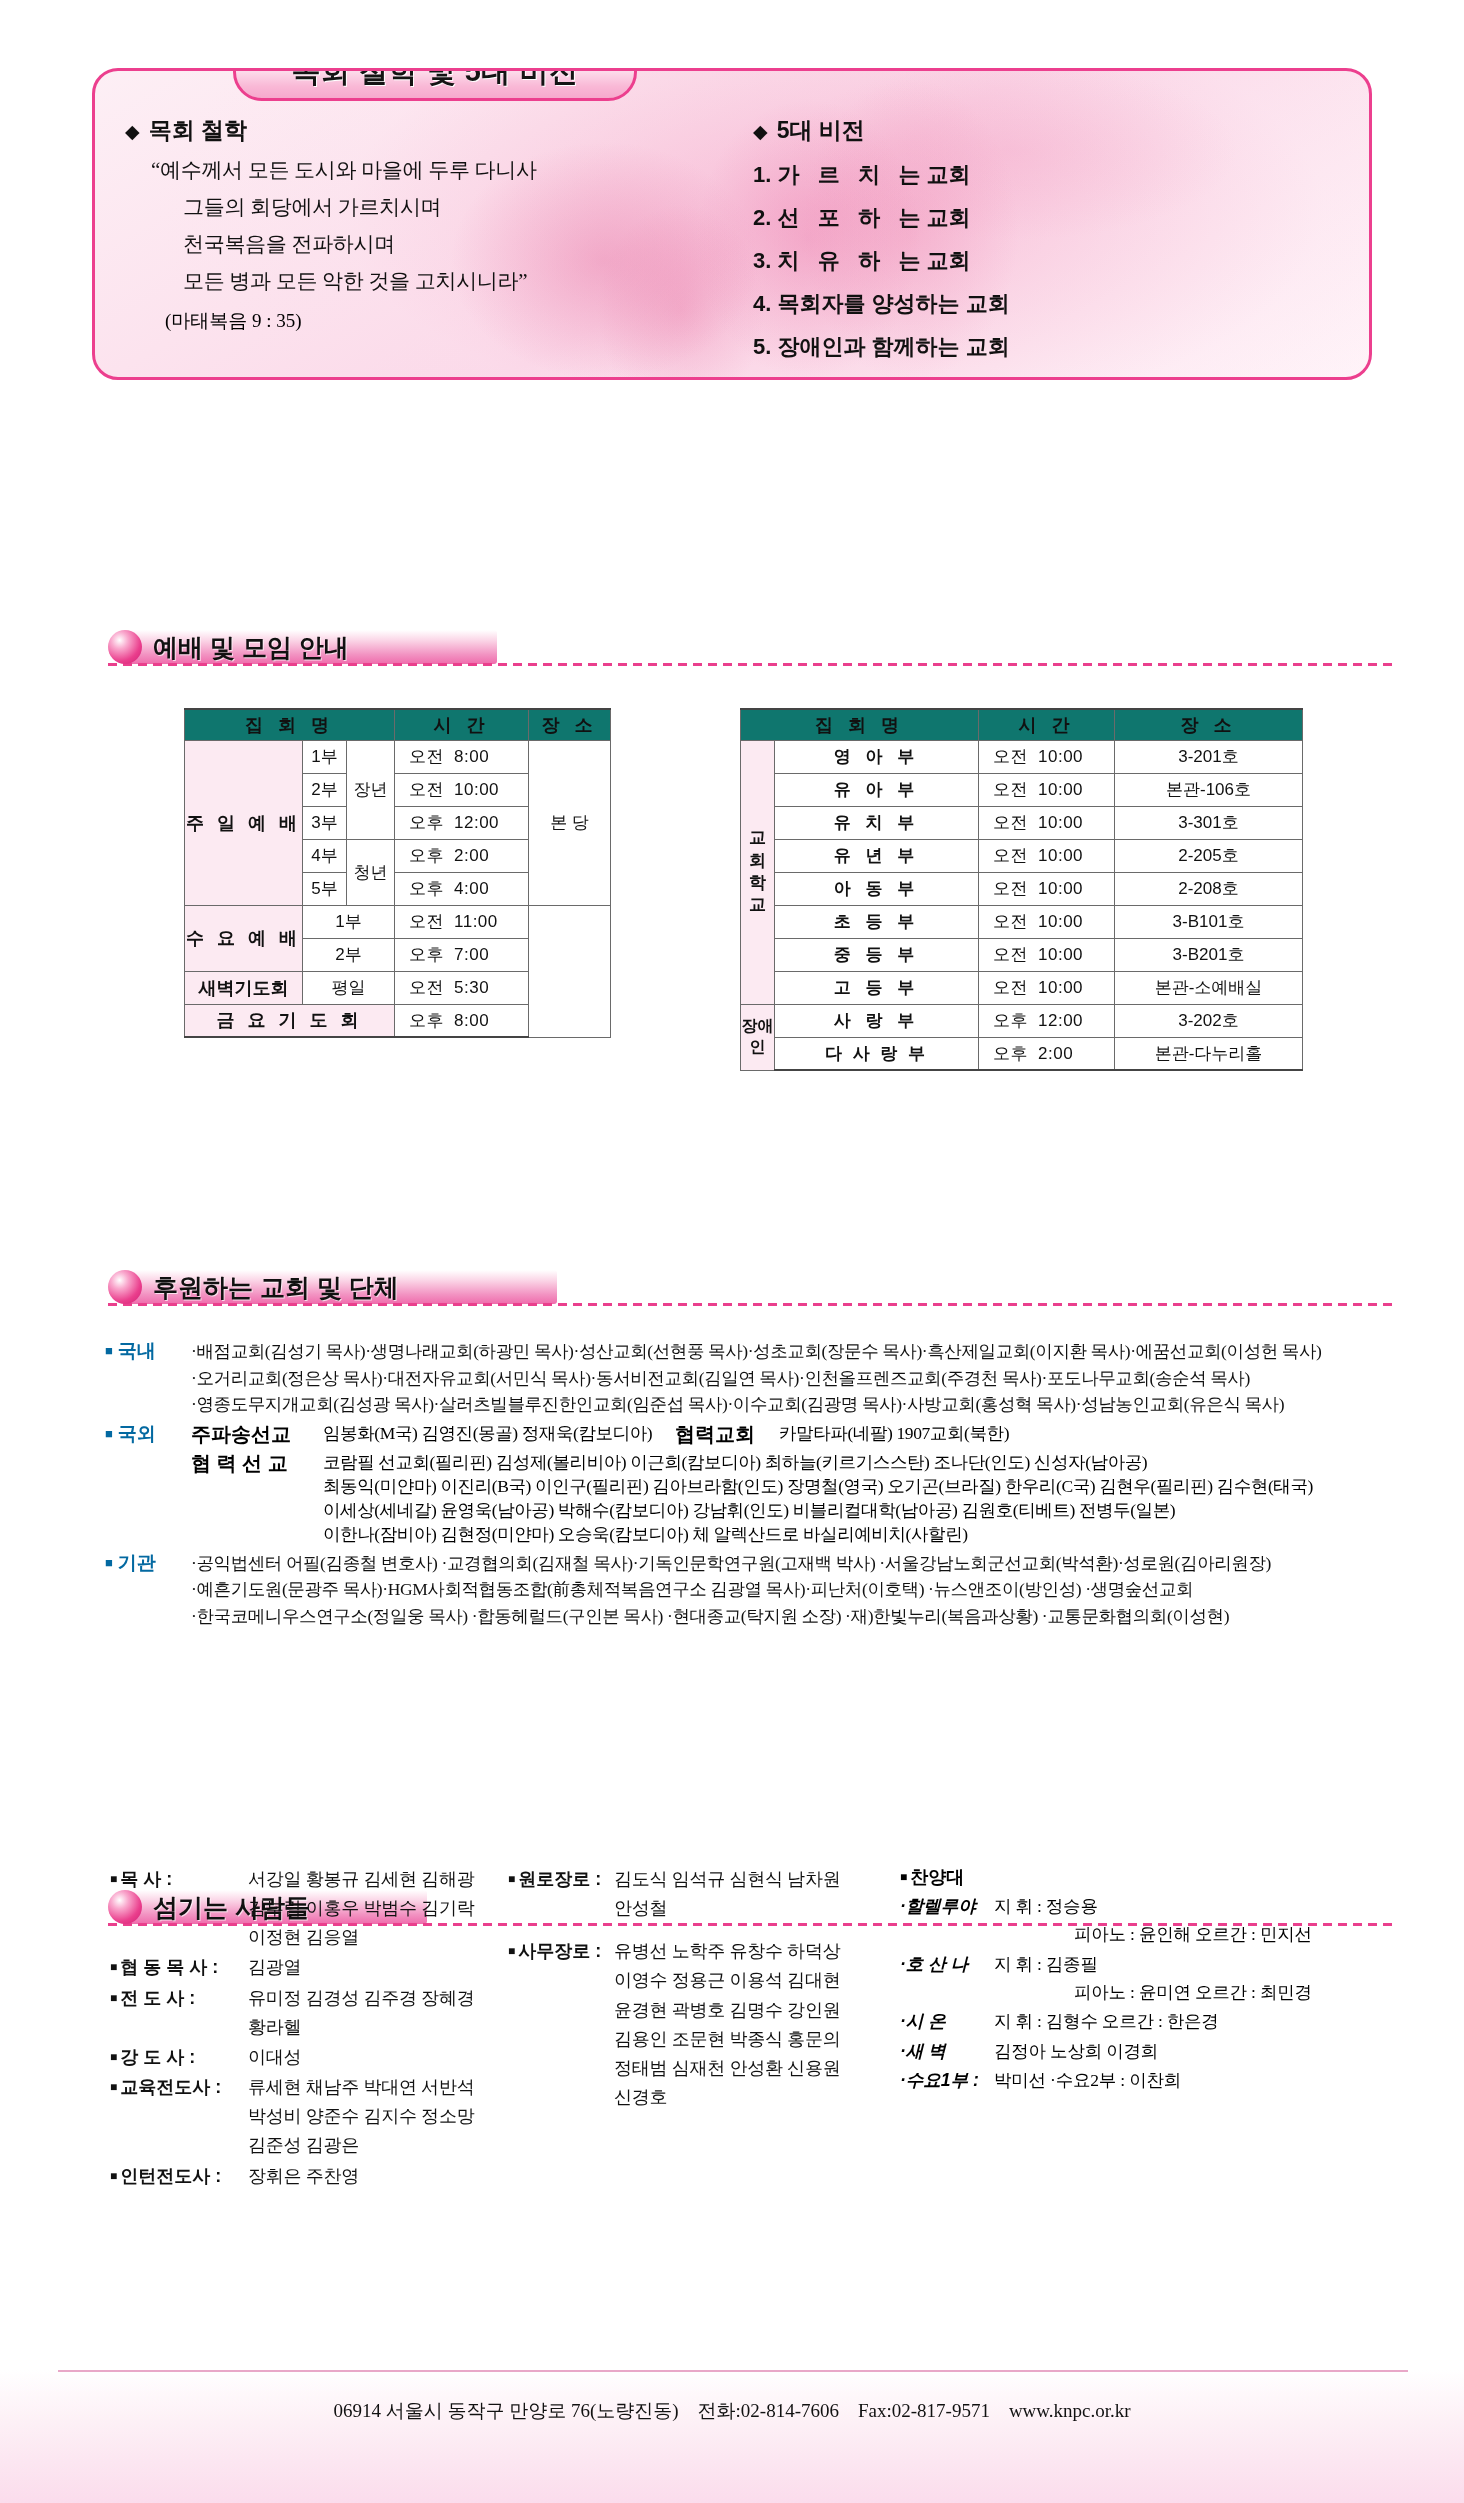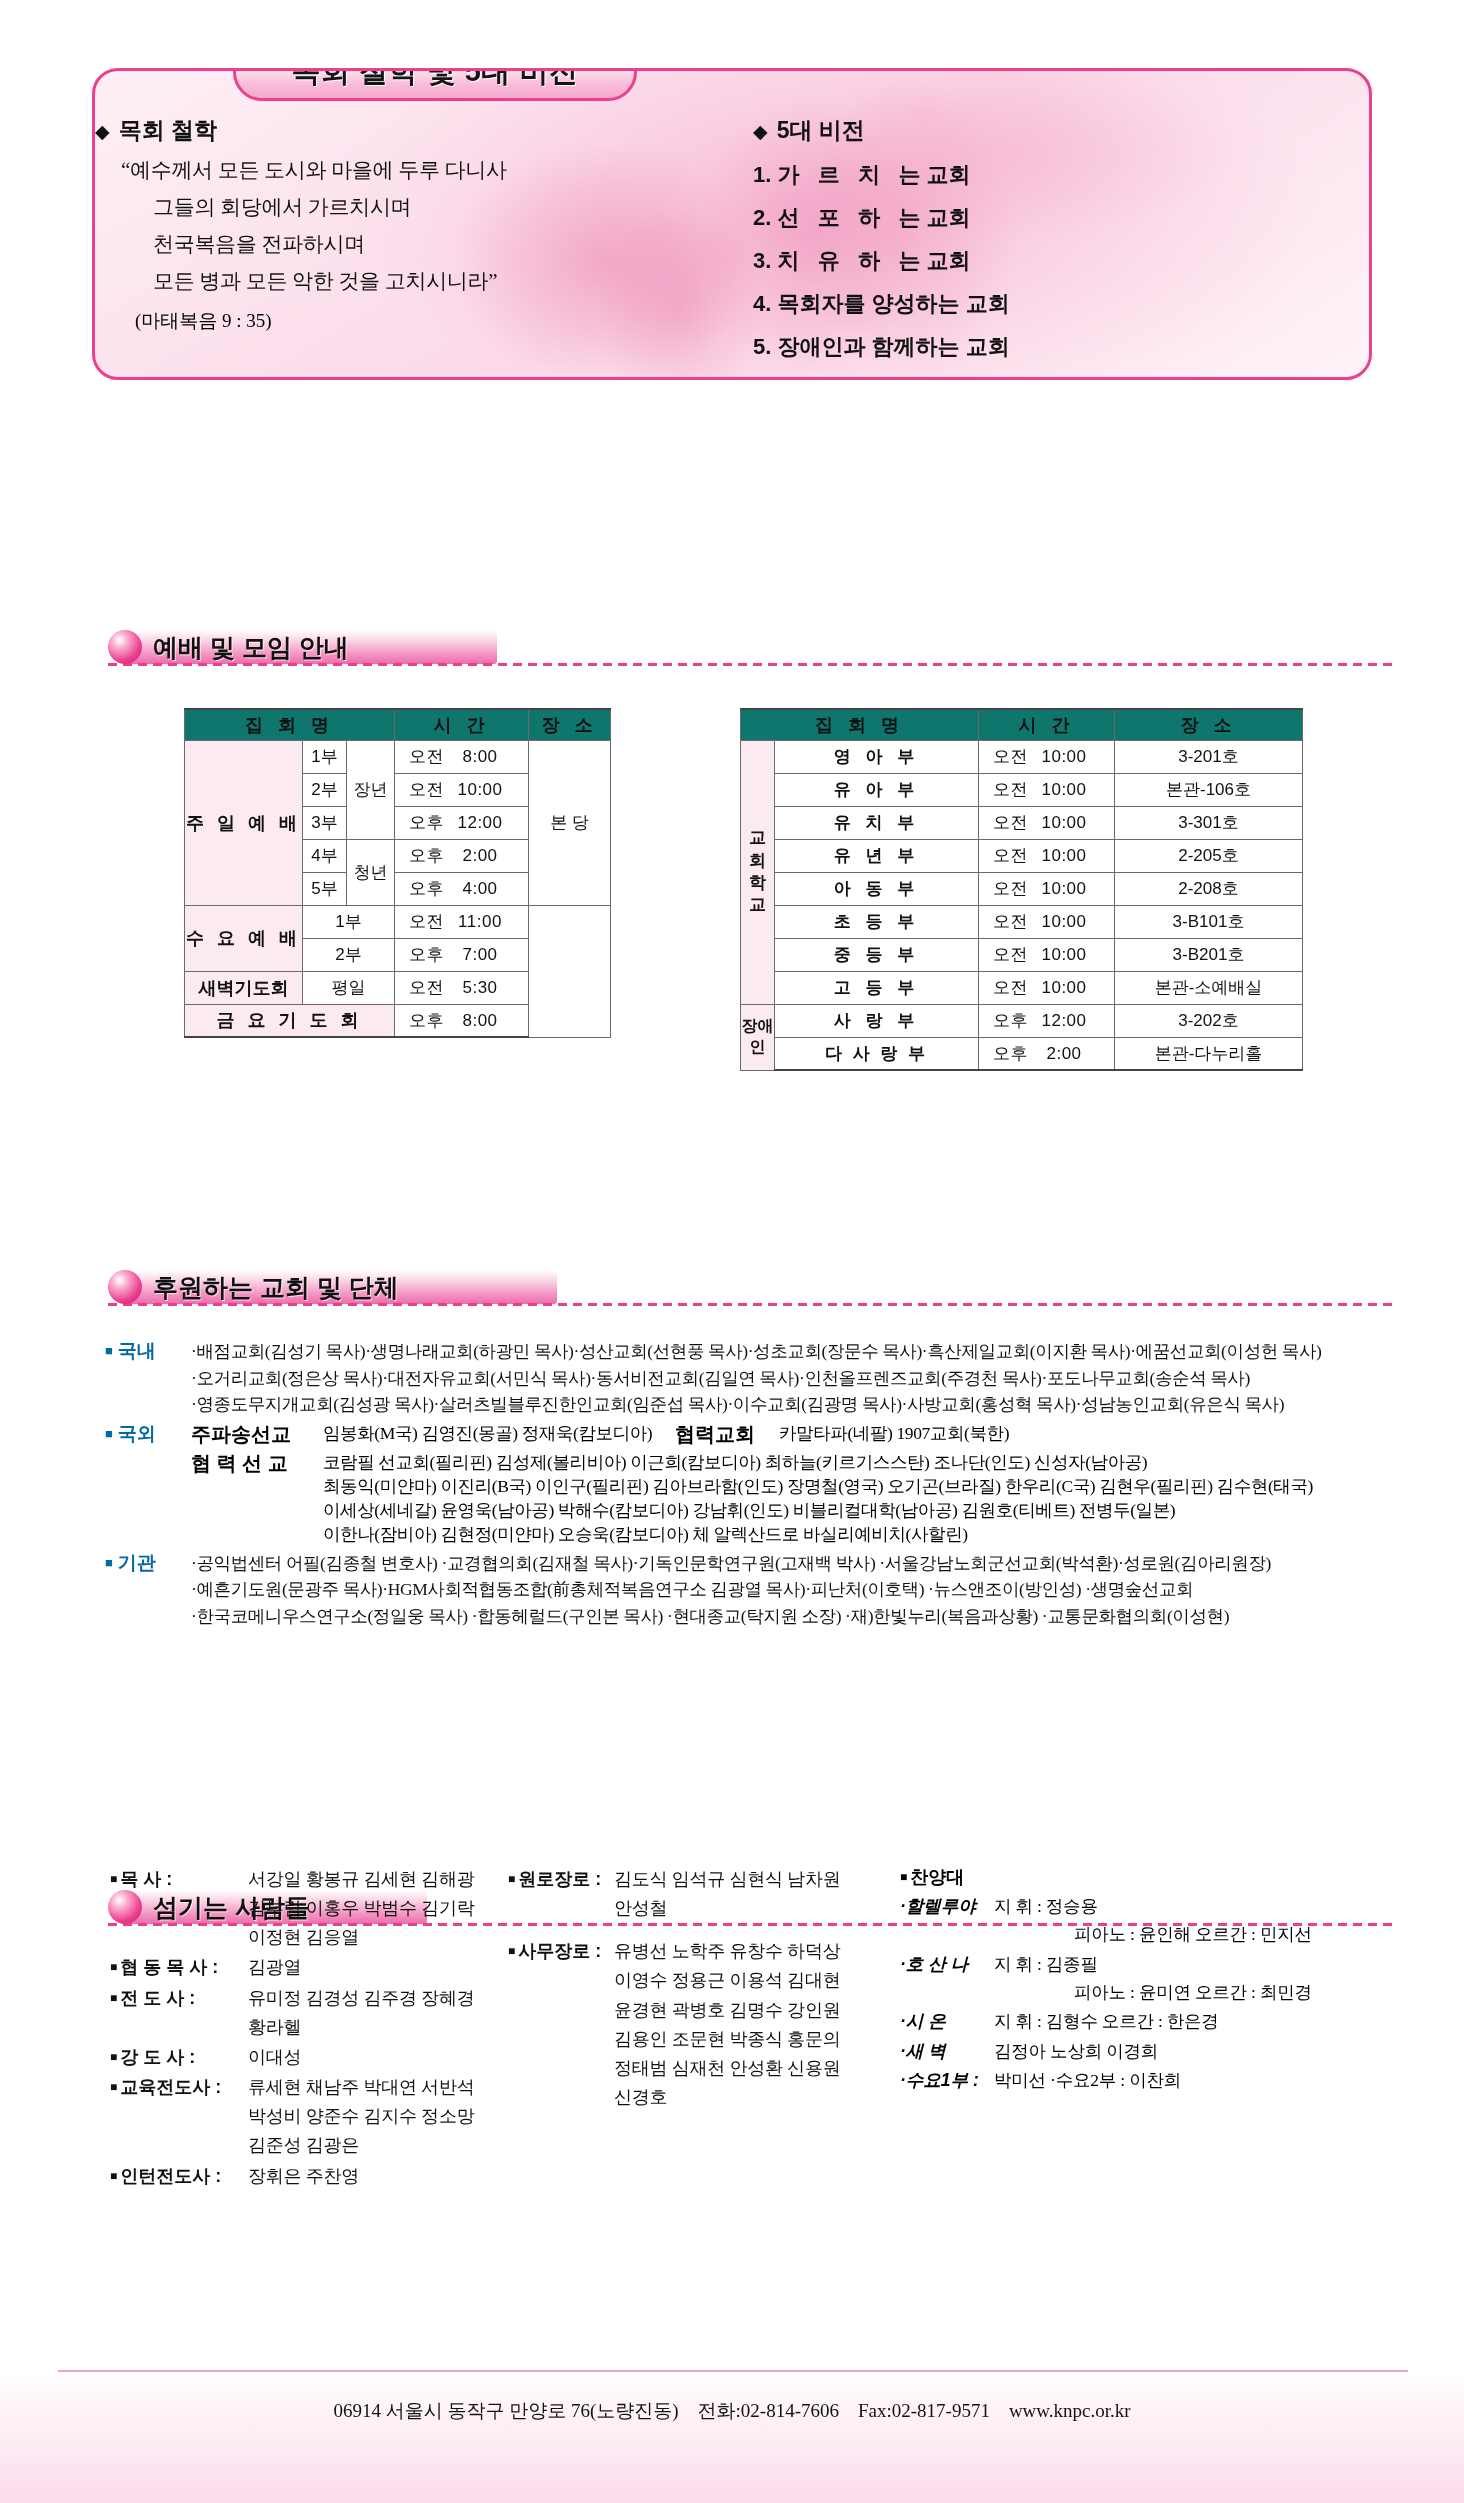--- a/index.html
+++ b/index.html
@@ -48,21 +48,21 @@
     background: linear-gradient(180deg, #ffffff 0%, #fde4f0 42%, #f9b8d6 78%, #f6a9cd 100%);
     display: flex; align-items: center; justify-content: center;
     z-index: 4;
   }
   .vision-title-pill span {
     font-size: 29px; font-weight: bold; color: #141414;
     letter-spacing: 0.5px;
     text-shadow: 1px 1px 0 #fff;
   }
   .vp-inner { position: relative; z-index: 3; height: 100%; display: flex; padding-top: 44px; }
-  .vp-left { width: 640px; }
+  .vp-left { width: 640px; padding-left: 30px; }
   .vp-right { width: 600px; padding-left: 18px; }
   .vp-head {
     font-size: 23px; font-weight: bold; color: #111;
     margin-bottom: 14px;
   }
   .vp-head .dia { font-size: 19px; margin-right: 9px; }
   .philo-line {
     font-size: 21px; color: #111; line-height: 1.0;
     margin-bottom: 16px; font-family: "Liberation Serif", serif;
     letter-spacing: -0.3px;
@@ -116,21 +116,21 @@
     letter-spacing: 5px; height: 31px;
   }
   .sched td.lbl { background: #fceaf2; font-weight: bold; letter-spacing: 4px; font-size: 18px; }
   .sched td.vlbl {
     background: #fceaf2; font-weight: bold; font-size: 17px;
     width: 34px;
   }
   .sched td.vlbl .stack { display: block; line-height: 1.32; }
   .sched td.tim { text-align: left; padding-left: 14px; letter-spacing: 0.5px; }
   .sched td.tim .ap { margin-right: 10px; }
-  .sched td.tim .hr { display: inline-block; min-width: 52px; text-align: center; }
+  .sched td.tim .hr { display: inline-block; min-width: 52px; text-align: left; }
   .sched td.plc { font-size: 17px; }
   .sched td.bold { font-weight: bold; letter-spacing: 5px; }
   .sched td.bold2 { font-weight: bold; letter-spacing: 3px; }
   .sched .outer-top { border-top: 2px solid #444; }
   .sched .outer-bot { border-bottom: 2px solid #444; }
 
   
   .sup-wrap { position: absolute; left: 105px; top: 1338px; width: 1280px; }
   .sup-row { display: flex; align-items: flex-start; margin-bottom: 2px; }
   .sup-tag {

